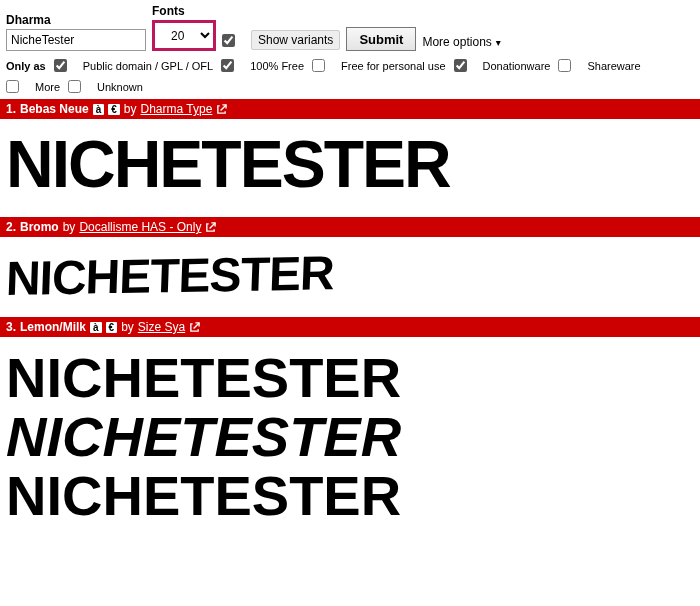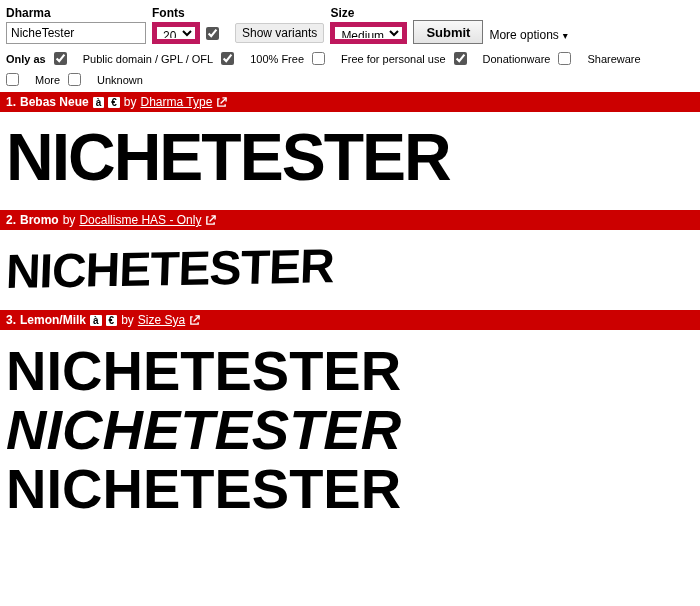--- a/index.html
+++ b/index.html
@@ -5,21 +5,21 @@
   * { box-sizing: border-box; margin: 0; padding: 0; }
   body { font-family: Arial, Helvetica, sans-serif; font-size: 12px; width: 700px; background: #fff; color: #000; }
   .topbar { padding: 4px 6px 0 6px; }
   .reinit { text-align: right; font-size: 11px; padding-right: 150px; }
   .reinit a { color: #666; text-decoration: underline; cursor: pointer; }
   .reinit .x { color: #999; margin-right: 2px; }
   .controls { display: flex; align-items: flex-end; gap: 6px; flex-wrap: wrap; }
   .ctrl-col { display: flex; flex-direction: column; gap: 2px; }
   .lbl { font-weight: bold; font-size: 12px; }
   input[type=text] { width: 140px; height: 22px; padding: 2px 4px; border: 1px solid #999; font-size: 12px; }
-  select { height: 22px; border: 5px solid #be185d; font-size: 12px; padding: 1px 2px; background:#fff; }
+  select { height: 31px; border: 3px solid #be185d; font-size: 12px; padding: 1px 12px; background:#fff; }
   .variants-wrap { display: flex; align-items: center; gap: 16px; height: 22px; }
   .variants-wrap label { background: #eee; border: 1px solid #ccc; padding: 2px 6px; border-radius: 2px; cursor: pointer; }
   button.submit { height: 24px; padding: 2px 12px; font-weight: bold; font-size: 13px; background: linear-gradient(#f8f8f8,#e4e4e4); border: 1px solid #777; border-radius: 0; cursor: pointer; }
   .more-opts { display: flex; align-items: center; gap: 4px; cursor: pointer; font-size: 12px; padding-bottom: 2px; }
   .more-opts::after { content: '▾'; font-size: 10px; }
   .filters { display: flex; align-items: center; gap: 8px; padding: 8px 6px 6px 6px; flex-wrap: wrap; font-size: 11px; }
   .filters .only { font-weight: bold; }
   .filters label { display: flex; align-items: center; gap: 16px; cursor: pointer; white-space: nowrap; }
   input[type=checkbox] { width: 13px; height: 13px; cursor: pointer; accent-color: #555; }
   .font-header { background: #c00; color: #fff; padding: 3px 6px; font-size: 12px; display: flex; align-items: center; gap: 4px; flex-wrap: wrap; }
@@ -49,24 +49,20 @@
     <div class="ctrl-col">
       <span class="lbl">Fonts</span>
       <select><option>20</option></select>
     </div>
     <div class="ctrl-col">
       <span class="lbl">&nbsp;</span>
       <div class="variants-wrap">
         <input type="checkbox" checked="" style="">
         <label>Show variants</label>
       </div>
-    </div>
-    <div class="ctrl-col">
-      <span class="lbl">Size</span>
-      <select><option>Medium</option></select>
     </div>
     <div class="ctrl-col">
       <span class="lbl">&nbsp;</span>
       <button class="submit">Submit</button>
     </div>
     <div class="ctrl-col">
       <span class="lbl">&nbsp;</span>
       <div class="more-opts">
           <span>More options</span>
         </div>

